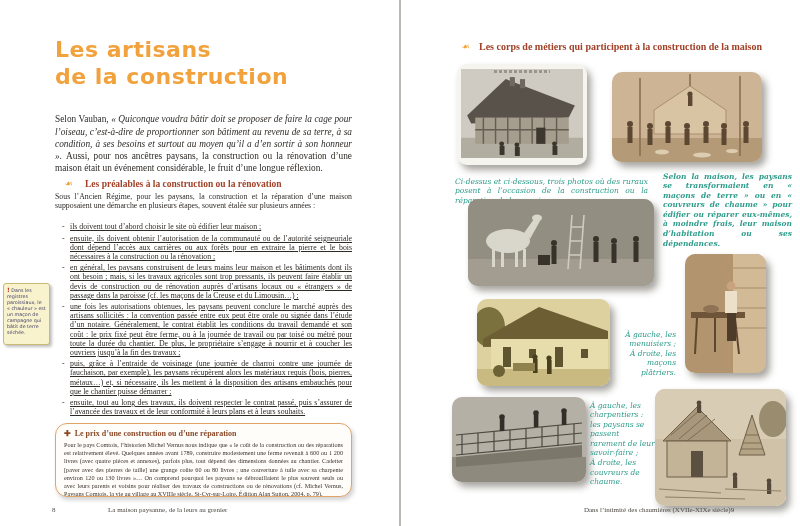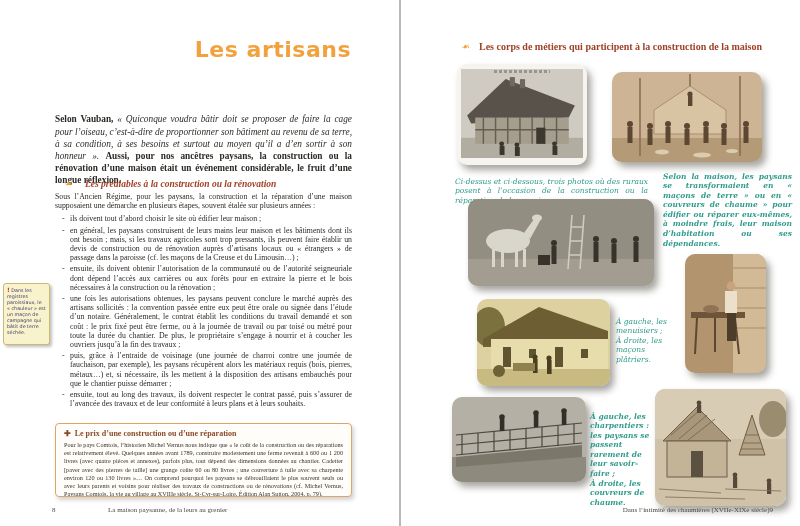--- a/index.html
+++ b/index.html
@@ -1,92 +1,93 @@
 <!DOCTYPE html>
 <html><head>
 <meta charset="utf-8">
 <style>
   html,body{margin:0;padding:0;background:#e8e8e4;}
   .spread{position:relative;width:800px;height:526px;background:#ffffff;overflow:hidden;
           font-family:"Liberation Serif",serif;color:#2e2a26;box-shadow:0 0 4px rgba(0,0,0,.2);}
   .gutter{position:absolute;left:399px;top:0;width:2px;height:526px;
           background:linear-gradient(to right,#d8d6d2,#9d9b96,#d8d6d2);}
   
-  .page-title{position:absolute;left:55px;top:36px;width:296px;text-align:right;
+  .page-title{position:absolute;left:55px;top:36px;width:296px;text-align:left;
       font-family:"DejaVu Sans",sans-serif;font-weight:bold;font-size:22px;line-height:27px;
       color:#f2a23c;letter-spacing:.5px;}
   .intro{position:absolute;left:55px;top:104px;width:297px;font-size:9.3px;line-height:12.2px;
       text-align:justify;}
-  .intro .lead,.intro .tail{font-weight:bold;}
+  .intro .lead,.intro .tail{font-weight:normal;}
   .intro .quote{font-style:italic;font-family:Liberation Serif, serif;}
   .sec-head{position:absolute;left:63px;top:178px;width:300px;display:flex;align-items:center;}
   .orn{color:#f2a23c;font-size:10px;transform:scaleX(-1);display:inline-block;width:10px;}
-  .sec-head .sec-label{margin-left:12px;font-weight:bold;font-size:9.5px;color:#a04128;font-style:italic;}
+  .sec-head .sec-label{margin-left:12px;font-weight:bold;font-size:9.5px;color:#a04128;}
   .body-block{position:absolute;left:55px;top:192px;width:297px;font-size:7.8px;line-height:9.2px;
       text-align:justify;}
   .body-block p{margin:0 0 3px 0;}
-  .body-block ul{margin:4px 0 0 7px;padding:0;list-style:none;}
+  .body-block ul{margin:12px 0 0 7px;padding:0;list-style:none;text-decoration:underline;}
   .body-block li{position:relative;padding-left:8px;margin-bottom:2px;}
   .body-block li::before{content:"-";position:absolute;left:0;top:0;}
   .sticky{position:absolute;left:3px;top:283px;width:47px;height:62px;background:#f8f2cd;
       border:1px solid #cbbb72;border-radius:3px;box-shadow:2px 2px 3px rgba(0,0,0,.25);
       padding:3px 3px;box-sizing:border-box;font-size:4.8px;line-height:6px;color:#45416b;
       font-family:"DejaVu Sans",sans-serif;}
   .sticky .mark{color:#c22a1e;font-weight:bold;font-size:6px;}
   .price-box{position:absolute;left:55px;top:423px;width:297px;height:74px;background:#fffdf9;
-      border:1.5px solid #e0a469;border-radius:4px;box-shadow:2px 3px 4px rgba(0,0,0,.18);
+      border:1.5px solid #e0a469;border-radius:12px;box-shadow:2px 3px 4px rgba(0,0,0,.18);
       padding:5px 8px;box-sizing:border-box;overflow:hidden;}
   .price-box .box-title{font-weight:bold;font-size:8px;color:#8a4a2a;margin-bottom:3px;}
   .price-box .box-title .bm{color:#8a4a2a;margin-right:4px;}
   .price-box .box-body{font-size:6.2px;line-height:8.2px;text-align:justify;color:#3a342e;}
   .footer{position:absolute;top:506px;font-size:7px;color:#4c4843;}
   .footer-left{left:52px;display:flex;}
   .footer-left .pn{width:56px;}
-  .footer-right{left:545px;width:228px;display:flex;justify-content:flex-end;}
+  .footer-right{left:545px;width:228px;display:flex;justify-content:center;}
   
   .sec-head-r{position:absolute;left:460px;top:41px;width:335px;display:flex;align-items:center;}
   .sec-head-r .sec-label{margin-left:9px;font-weight:bold;font-size:10px;color:#a04128;}
   .photo{position:absolute;border-radius:10px;overflow:hidden;
       box-shadow:4px 5px 7px rgba(60,55,45,.45);}
   .photo svg{display:block;width:100%;height:100%;}
   .postcard{background:#f6f4ef;padding:5px 4px 7px 4px;box-sizing:border-box;}
   .postcard .inner{width:100%;height:100%;overflow:hidden;position:relative;}
   .smudge{position:absolute;top:1px;left:50%;transform:translateX(-50%);width:56px;height:3px;
       background:repeating-linear-gradient(to right,#9a948a 0 3px,transparent 3px 5px);}
   .cap{position:absolute;color:#2f9c8c;font-size:7.5px;line-height:9.6px;font-style:italic;
       font-family:"DejaVu Serif",serif;}
   .cap-top{left:455px;top:169px;width:193px;text-align:justify;}
   .cap-side{left:663px;top:164px;width:129px;text-align:justify;font-weight:bold;}
-  .cap-mid{left:616px;top:309px;width:60px;white-space:pre-line;}
-  .cap-bot{left:590px;top:404px;width:66px;white-space:pre-line;font-weight:bold;}
+  .cap-mid{left:616px;top:322px;width:60px;white-space:pre-line;text-align:right;}
+  .cap-bot{left:590px;top:393px;width:66px;white-space:pre-line;}
 </style>
 </head>
 <body>
 
 <div class="spread">
 
   <div>
 
     <div class="page-title">
       <div>Les artisans</div>
+      <div>de la construction</div>
     </div>
 
     <p class="intro"><span class="lead">Selon Vauban, </span><span class="quote">« Quiconque voudra bâtir doit se proposer de faire la cage pour l’oiseau, c’est-à-dire de proportionner son bâtiment au revenu de sa terre, à sa condition, à ses besoins et surtout au moyen qu’il a d’en sortir à son honneur ». </span><span class="tail">Aussi, pour nos ancêtres paysans, la construction ou la rénovation d’une maison était un événement considérable, le fruit d’une longue réflexion.</span></p>
 
     <div class="sec-head">
       <span class="orn">❧</span>
       <span class="sec-label">Les préalables à la construction ou la rénovation</span>
     </div>
 
     <div class="body-block">
       <p>Sous l’Ancien Régime, pour les paysans, la construction et la réparation d’une maison supposaient une démarche en plusieurs étapes, souvent étalée sur plusieurs années :</p>
       <ul>
         <li>ils doivent tout d’abord choisir le site où édifier leur maison ;</li>
+        <li>ensuite, ils doivent obtenir l’autorisation de la communauté ou de l’autorité seigneuriale dont dépend l’accès aux carrières ou aux forêts pour en extraire la pierre et le bois nécessaires à la construction ou la rénovation ;</li>
         <li>en général, les paysans construisent de leurs mains leur maison et les bâtiments dont ils ont besoin ; mais, si les travaux agricoles sont trop pressants, ils peuvent faire établir un devis de construction ou de rénovation auprès d’artisans locaux ou « étrangers » de passage dans la paroisse (cf. les maçons de la Creuse et du Limousin…) ;</li>
-        <li>ensuite, ils doivent obtenir l’autorisation de la communauté ou de l’autorité seigneuriale dont dépend l’accès aux carrières ou aux forêts pour en extraire la pierre et le bois nécessaires à la construction ou la rénovation ;</li>
         <li>une fois les autorisations obtenues, les paysans peuvent conclure le marché auprès des artisans sollicités : la convention passée entre eux peut être orale ou signée dans l’étude d’un notaire. Généralement, le contrat établit les conditions du travail demandé et son coût : le prix fixé peut être ferme, ou à la journée de travail ou par toisé ou métré pour toute la durée du chantier. De plus, le propriétaire s’engage à nourrir et à coucher les ouvriers jusqu’à la fin des travaux ;</li>
         <li>puis, grâce à l’entraide de voisinage (une journée de charroi contre une journée de fauchaison, par exemple), les paysans récupèrent alors les matériaux requis (bois, pierres, métaux…) et, si nécessaire, ils les mettent à la disposition des artisans embauchés pour que le chantier puisse démarrer ;</li>
         <li>ensuite, tout au long des travaux, ils doivent respecter le contrat passé, puis s’assurer de l’avancée des travaux et de leur conformité à leurs plans et à leurs souhaits.</li>
       </ul>
     </div>
 
     <div class="sticky">
       <span class="mark">!</span>
       <span>Dans les registres paroissiaux, le « chauleur » est un maçon de campagne qui bâtit de terre séchée.</span>
     </div>

